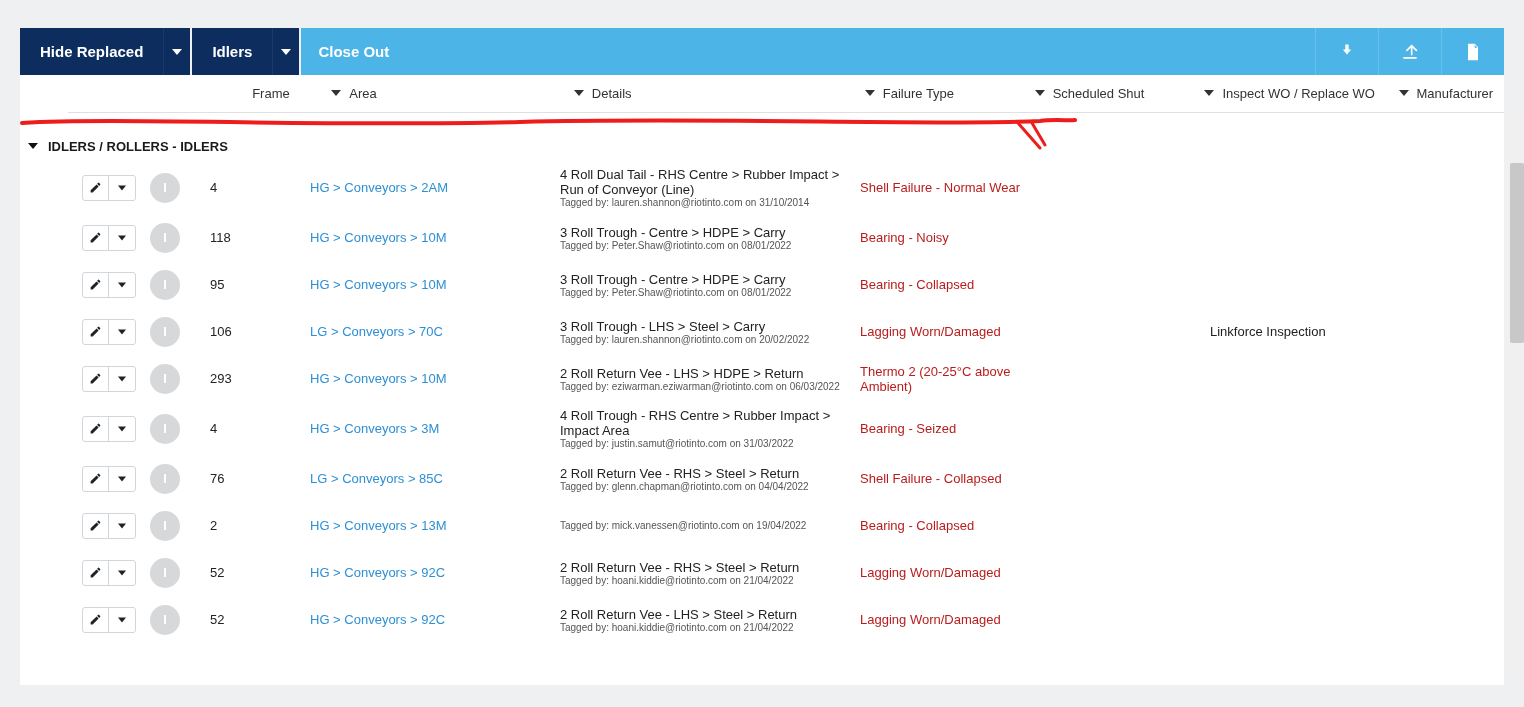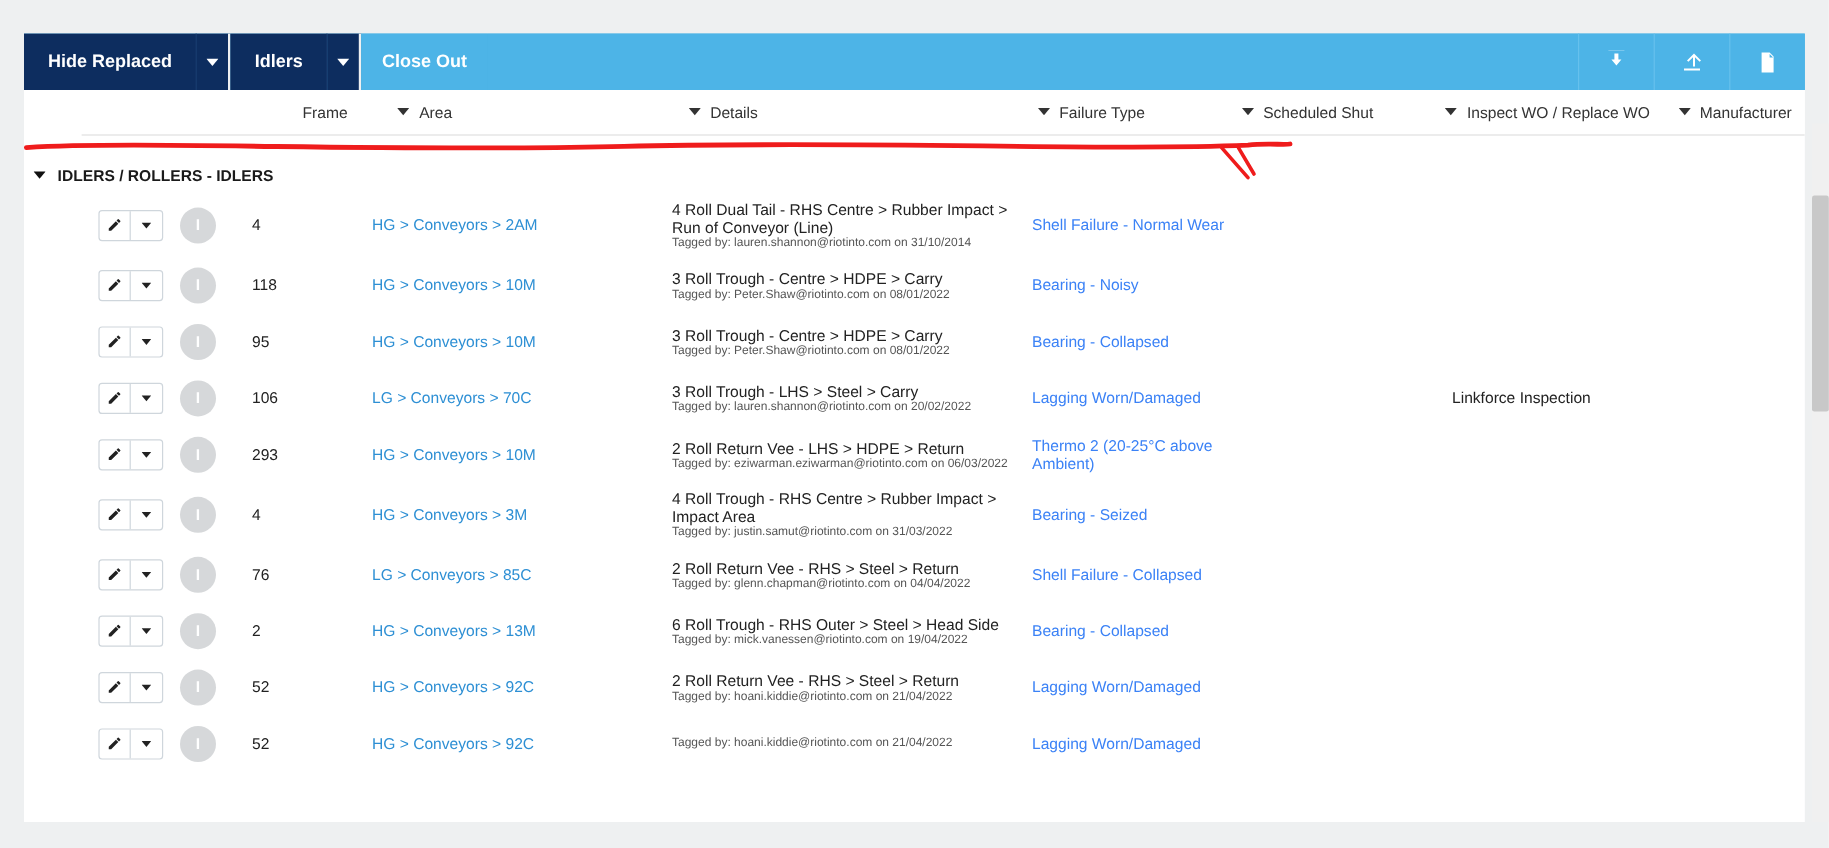--- a/index.html
+++ b/index.html
@@ -164,21 +164,21 @@
     background: #d6d8da;
     color: #fff;
     display: flex; align-items: center; justify-content: center;
     font-weight: 600;
     font-size: 13px;
   }
   .cell-frame { width: 100px; color:#222; }
   .cell-area  { width: 250px; color: #2d8fd4; cursor:pointer; }
   .cell-details { width: 300px; color:#222; }
   .cell-details .sub { color:#555; font-size:10px; }
-  .cell-fail { width: 175px; color:#3b82f6; }
+  .cell-fail { width: 175px; color:#b91c1c; }
   .cell-sched{ width: 175px; }
   .cell-wo   { width: 200px; color:#222; }
   .cell-mfr  { width: 90px; }
 
   .scrollbar-track {
     position: absolute;
     right: 0; top: 75px; bottom: 0;
     width: 14px;
     background: #f0f0f0;
   }
@@ -512,21 +512,20 @@
                 </svg>
         </div>
       </div>
     </div>
     <div class="cell-badge">
       <div class="badge">I</div>
     </div>
     <div class="cell-frame">2</div>
     <div class="cell-area">HG &gt; Conveyors &gt; 13M</div>
     <div class="cell-details">
-      <div>6 Roll Trough - RHS Outer &gt; Steel &gt; Head Side</div>
       <div class="sub">Tagged by: mick.vanessen@riotinto.com on 19/04/2022</div>
     </div>
     <div class="cell-fail">Bearing - Collapsed</div>
     <div class="cell-sched"></div>
     <div class="cell-wo"></div>
     <div class="cell-mfr"></div>
   </div>
 
   <div class="row">
     <div class="cell-edit">
@@ -572,20 +571,21 @@
                 </svg>
         </div>
       </div>
     </div>
     <div class="cell-badge">
       <div class="badge">I</div>
     </div>
     <div class="cell-frame">52</div>
     <div class="cell-area">HG &gt; Conveyors &gt; 92C</div>
     <div class="cell-details">
+      <div>2 Roll Return Vee - LHS &gt; Steel &gt; Return</div>
       <div class="sub">Tagged by: hoani.kiddie@riotinto.com on 21/04/2022</div>
     </div>
     <div class="cell-fail">Lagging Worn/Damaged</div>
     <div class="cell-sched"></div>
     <div class="cell-wo"></div>
     <div class="cell-mfr"></div>
   </div>
 </div>
 
   </div>

